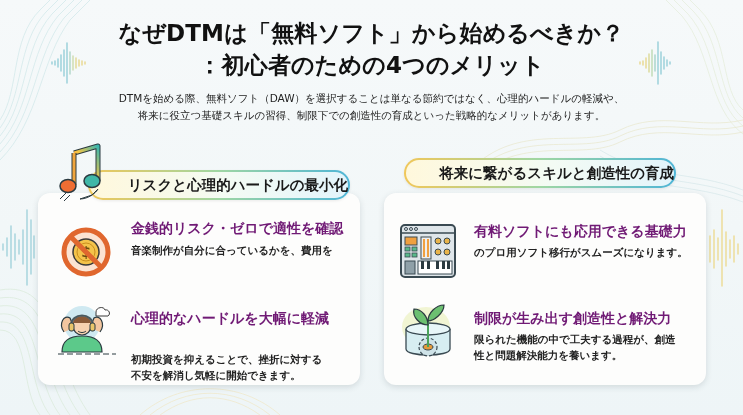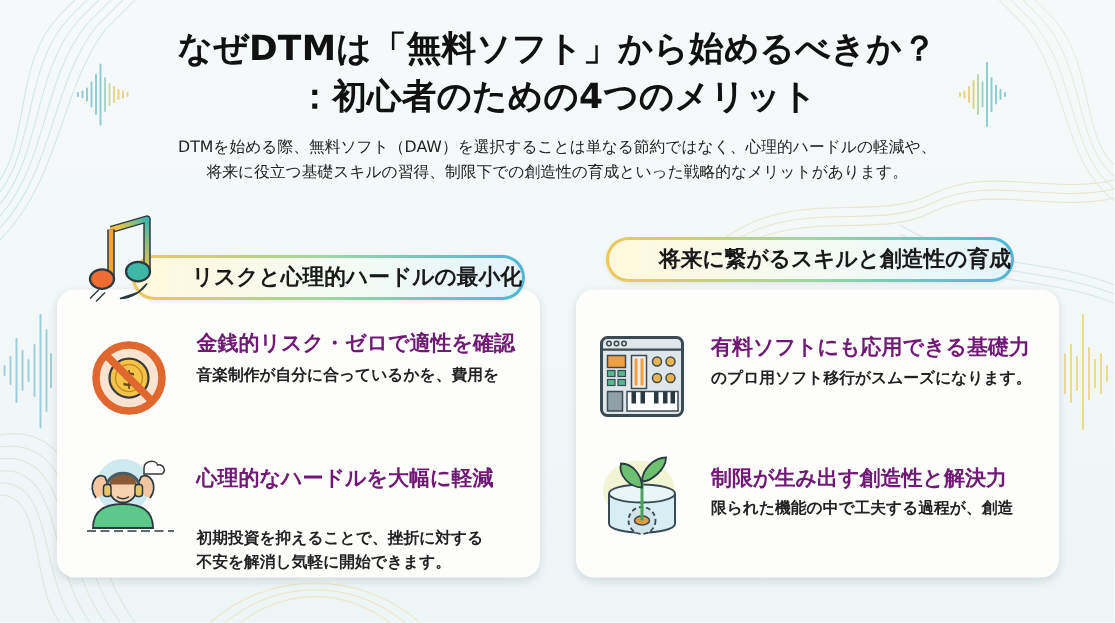--- a/index.html
+++ b/index.html
@@ -245,13 +245,14 @@
   <ellipse cx="28" cy="26" rx="22" ry="6" fill="#e8f6f8" stroke="#3a4a52" stroke-width="1.3"></ellipse>
   <circle cx="28" cy="44" r="9" fill="#cfe3e8" stroke="#3a4a52" stroke-width="1.2" stroke-dasharray="3 2"></circle>
   <ellipse cx="28" cy="44" rx="5" ry="3" fill="#e49a3c" stroke="#3a4a52"></ellipse>
   <line x1="28" y1="44" x2="28" y2="16" stroke="#4aa35a" stroke-width="2"></line>
   <path d="M28,22 C20,22 12,14 14,6 C22,6 28,14 28,22 Z" fill="#6cc070" stroke="#2b3a40" stroke-width="1.2"></path>
   <path d="M28,18 C34,18 44,10 44,2 C36,2 28,10 28,18 Z" fill="#6cc070" stroke="#2b3a40" stroke-width="1.2"></path>
 </svg>
 <div class="item-title" style="left:474px;top:310px;">制限が生み出す創造性と解決力</div>
 <div class="item-desc" style="left:474px;top:331px;">
   <div>限られた機能の中で工夫する過程が、創造</div>
+  <div>性と問題解決能力を養います。</div>
 </div>
 
 </body></html>

